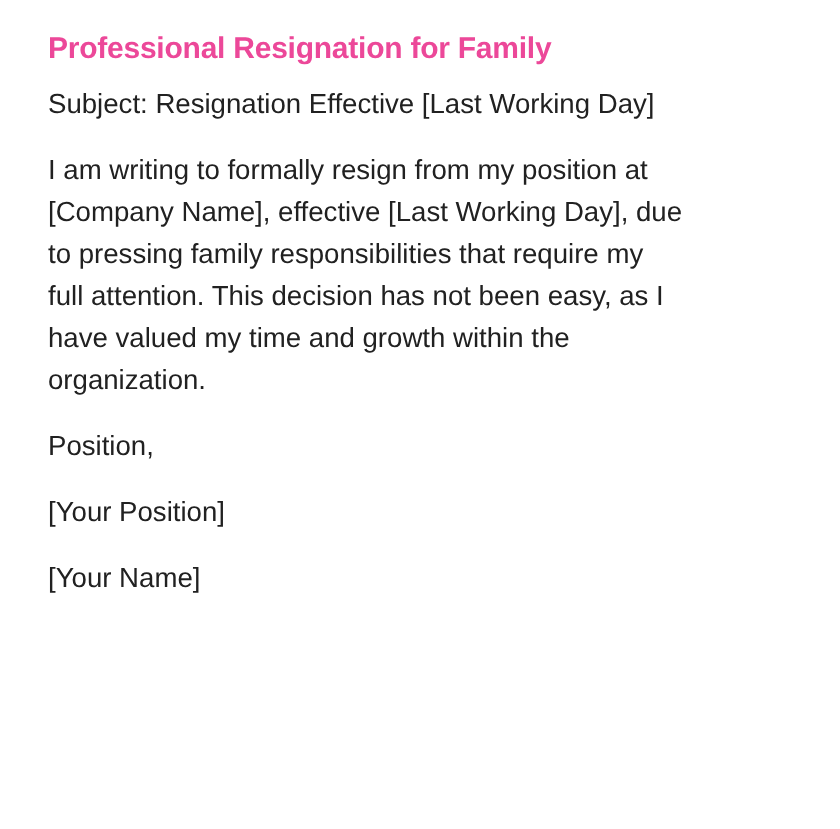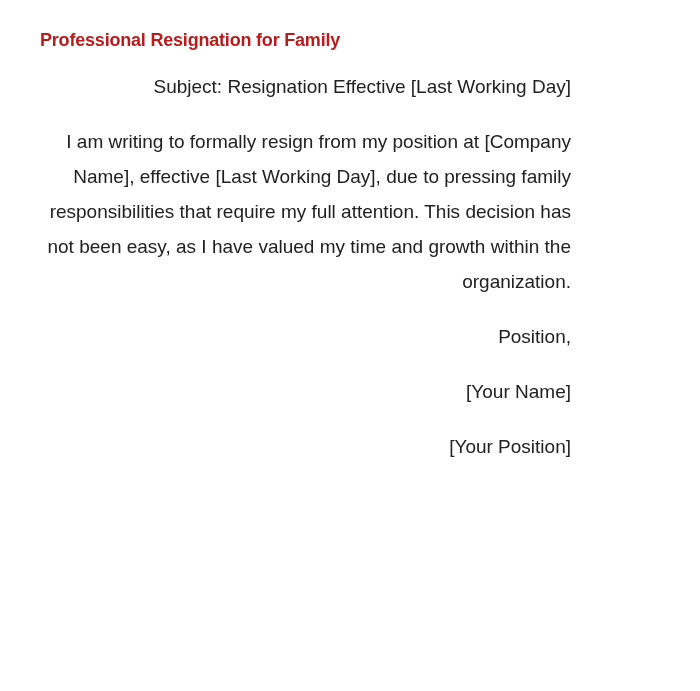--- a/index.html
+++ b/index.html
@@ -19,47 +19,46 @@
     padding: 25px 0 0 40px;
     width: 700px;
     height: 691px;
     background: #ffffff;
   }
   .letter {
     width: 531px;
   }
   h1.title {
     margin: 0 0 14px 0;
-    font-size: 18px;
+    font-size: 25px;
     line-height: 30px;
     font-weight: 700;
     letter-spacing: -0.2px;
-    color: #b91c1c;
+    color: #ec4899;
   }
   p.line, p.para {
     margin: 0 0 20px 0;
-    font-size: 19px;
+    font-size: 23px;
     line-height: 35px;
     font-weight: 400;
     color: #212121;
-    text-align: right;
   }
 </style>
 </head>
 <body>
 
 <div class="page">
   <article class="letter">
     <h1 class="title">Professional Resignation for Family</h1>
 
     <p class="line">Subject: Resignation Effective [Last Working Day]</p>
 
 
     <p class="para">I am writing to formally resign from my position at [Company Name], effective [Last Working Day], due to pressing family responsibilities that require my full attention. This decision has not been easy, as I have valued my time and growth within the organization.</p>
 
 
     <p class="line">Position,</p>
 
+    <p class="line">[Your Position]</p>
+
     <p class="line">[Your Name]</p>
-
-    <p class="line">[Your Position]</p>
   </article>
 </div>
 
 </body></html>

